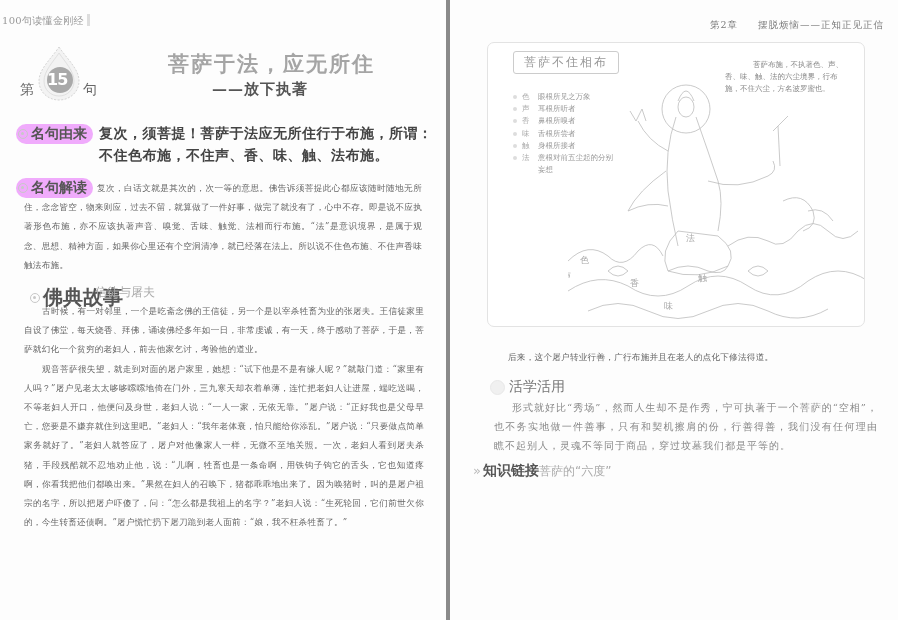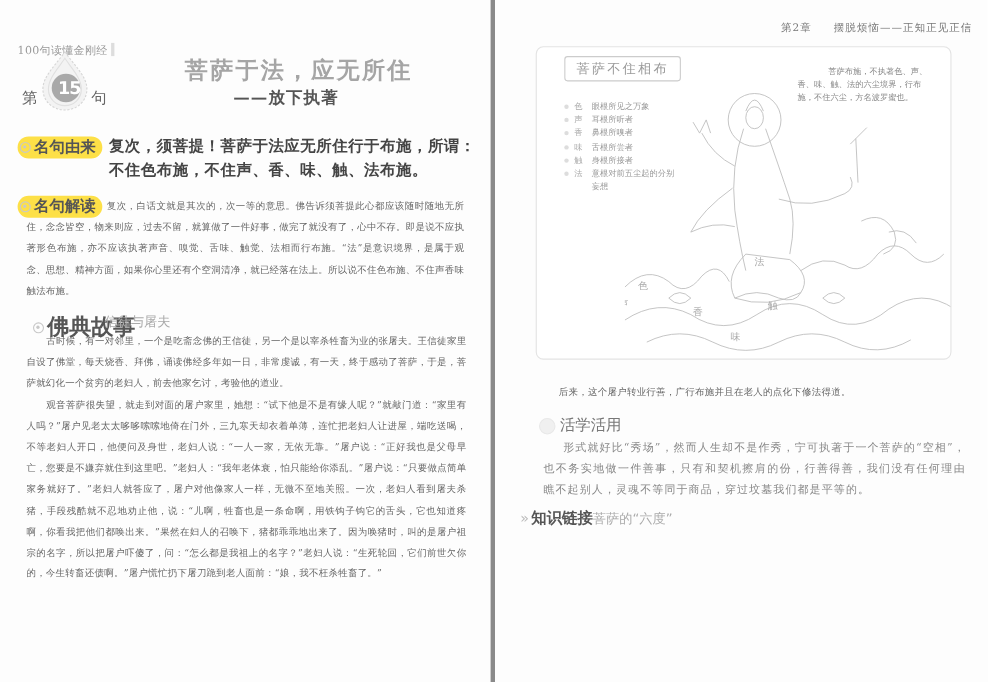--- a/index.html
+++ b/index.html
@@ -5,33 +5,33 @@
   * { margin: 0; padding: 0; box-sizing: border-box; }
   html, body { width: 898px; height: 620px; overflow: hidden; background: #ffffff; }
   body { position: relative; font-family: "DejaVu Serif", "Liberation Serif", serif; color: #555; }
 
   .page { position: absolute; top: 0; height: 620px; background: #fdfdfd; overflow: hidden; }
   .page-left { left: 0; width: 446px; }
   .page-right { left: 450px; width: 448px; }
   .spine { position: absolute; left: 446px; top: 0; width: 4px; height: 620px; background: #8a8a8a; }
 
   
-  .running-head-left { position: absolute; left: 16px; top: 14px; font-size: 10px; color: #999; letter-spacing: 0.3px; margin-top: 25px; }
+  .running-head-left { position: absolute; left: 2px; top: 14px; font-size: 10px; color: #999; letter-spacing: 0.3px; }
   .running-head-left .bar { display: inline-block; width: 3px; height: 12px; background: #ddd; vertical-align: -2px; margin-left: 3px; }
 
   .badge-wrap { position: absolute; left: 20px; top: 45px; width: 80px; height: 58px; }
   .badge-di { position: absolute; left: 0; top: 36px; font-size: 14px; color: #666; font-family: "DejaVu Sans", sans-serif; }
   .badge-ju { position: absolute; left: 63px; top: 36px; font-size: 14px; color: #666; font-family: "DejaVu Sans", sans-serif; }
   .badge-drop { position: absolute; left: 17px; top: 0; width: 44px; height: 56px; }
-  .badge-num { position: absolute; left: 27px; top: 22px; width: 26px; height: 26px; border-radius: 50%; background: #a9a9a9; color: #fff; font-family: "DejaVu Sans", sans-serif; font-weight: bold; font-size: 16px; line-height: 26px; text-align: right; letter-spacing: -1px; }
+  .badge-num { position: absolute; left: 27px; top: 22px; width: 26px; height: 26px; border-radius: 50%; background: #a9a9a9; color: #fff; font-family: "DejaVu Sans", sans-serif; font-weight: bold; font-size: 16px; line-height: 26px; text-align: left; letter-spacing: -1px; }
 
   .title-main { position: absolute; left: 168px; top: 50px; font-family: "DejaVu Sans", sans-serif; font-size: 21px; color: #a5a5a5; letter-spacing: 2px; font-weight: bold; }
   .title-sub { position: absolute; left: 212px; top: 80px; font-size: 15px; color: #555; font-weight: bold; letter-spacing: 1px; }
 
-  .sec-label { position: absolute; display: flex; align-items: center; font-family: "DejaVu Sans", sans-serif; font-weight: bold; color: #555; background: #fde047; border-radius: 10px; padding: 1px 6px 1px 2px; }
+  .sec-label { position: absolute; display: flex; align-items: center; font-family: "DejaVu Sans", sans-serif; font-weight: bold; color: #555; background: #f0abfc; border-radius: 10px; padding: 1px 6px 1px 2px; }
   .sec-label .ring { display: inline-block; width: 10px; height: 10px; border: 1.5px solid #c8c8c8; border-radius: 50%; margin-right: 3px; position: relative; }
   .sec-label .ring::after { content: ""; position: absolute; left: 2px; top: 2px; width: 3px; height: 3px; border-radius: 50%; background: #c8c8c8; }
 
   .origin-label { left: 16px; top: 124px; font-size: 14px; }
   .origin-quote { position: absolute; left: 99px; top: 122px; width: 340px; font-size: 14px; font-weight: bold; color: #444; line-height: 22px; letter-spacing: 0.5px; }
 
   .interp-label { left: 16px; top: 178px; font-size: 14px; }
   .body-text { position: absolute; font-size: 8.6px; line-height: 19.2px; color: #666; text-align: justify; letter-spacing: 0.25px; }
   .interp-text { left: 24px; top: 179px; width: 398px; text-indent: 73px; }
 

